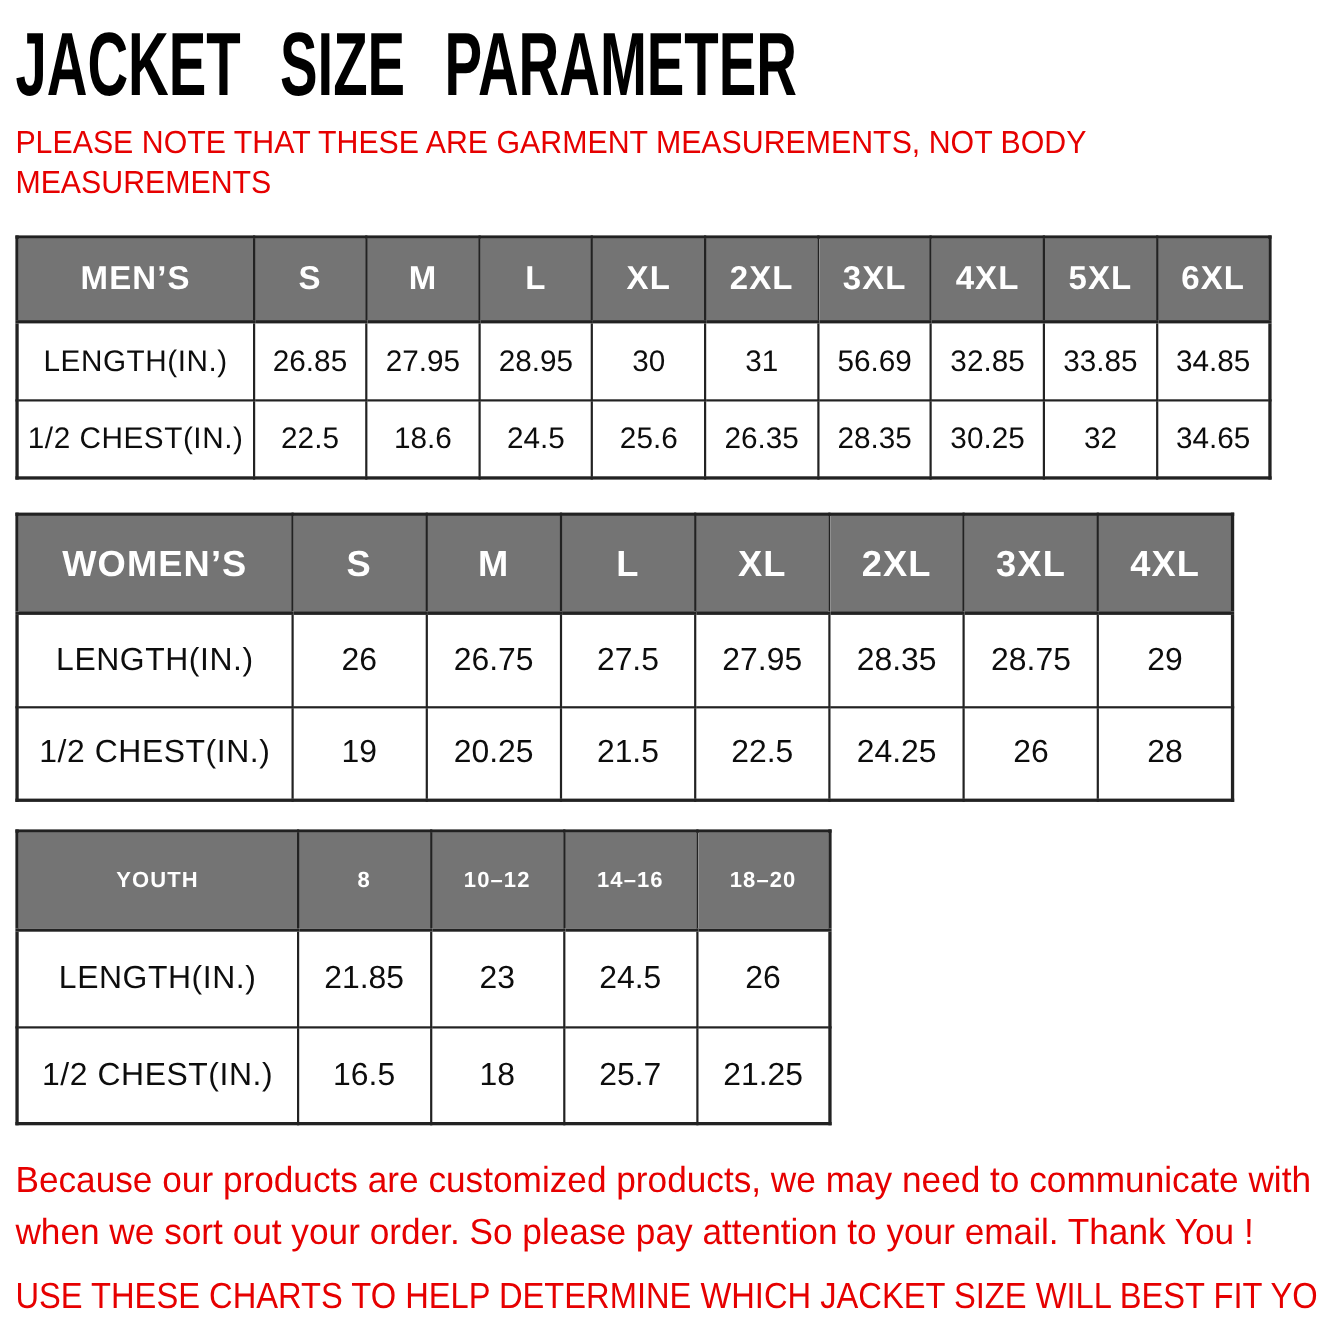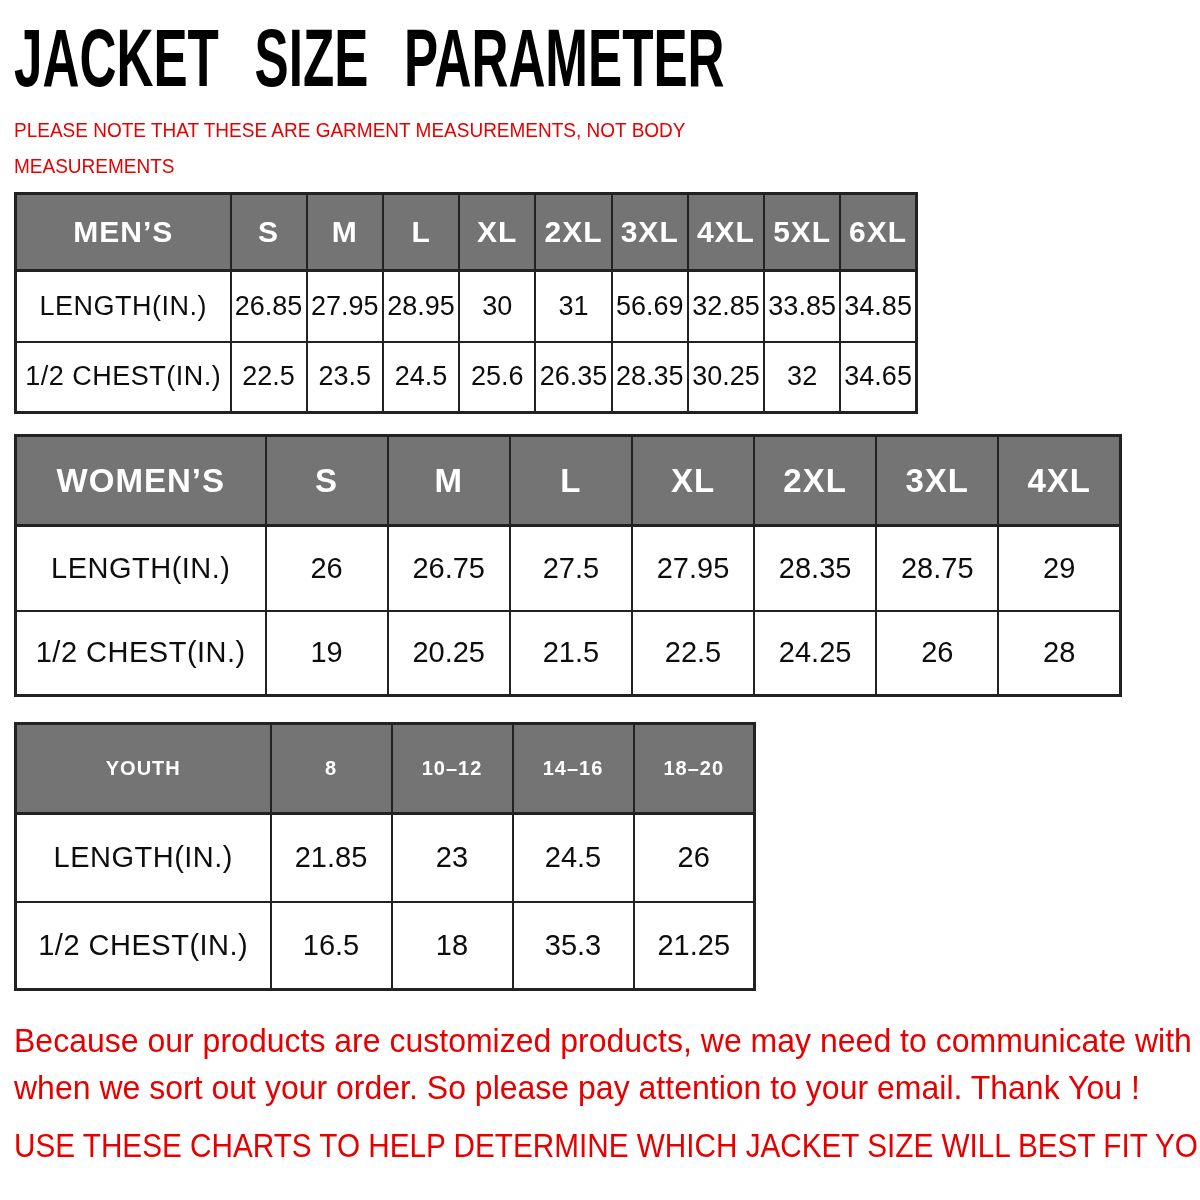--- a/index.html
+++ b/index.html
@@ -20,21 +20,21 @@
     font-weight: bold;
     color: #000;
     line-height: 0.8;
     white-space: nowrap;
     word-spacing: 0.42em;
     transform: scale(0.64, 1.02);
     transform-origin: left top;
   }
 
   
-  .note { margin-top: 22px; color: #e60000; font-size: 20px; }
+  .note { margin-top: 22px; color: #e60000; font-size: 29px; }
   .note-line {
     white-space: nowrap;
     line-height: 36px;
     transform: scaleX(0.95);
     transform-origin: left center;
   }
 
   
   table.sizes-table {
     border-collapse: collapse;
@@ -51,27 +51,27 @@
   table.sizes-table thead th {
     background: #747474;
     color: #ffffff;
     font-weight: bold;
     letter-spacing: 1px;
     border-bottom: 3px solid #222;
   }
   table.sizes-table tbody td { color: #0d0d0d; background: #ffffff; }
   td.row-label { font-weight: normal; letter-spacing: 0.5px; }
 
-  .mens-table { width: 904px; margin-top: 8px; }
+  .mens-table { width: 1142px; margin-top: 30px; }
   .mens-table thead tr { height: 77px; }
   .mens-table tbody tr { height: 71px; }
   .mens-table thead th { font-size: 30px; }
   .mens-table tbody td { font-size: 27px; }
 
-  .womens-table { width: 1108px; margin-top: 20px; }
+  .womens-table { width: 1108px; margin-top: 30px; }
   .womens-table thead tr { height: 90px; }
   .womens-table tbody tr { height: 85px; }
   .womens-table thead th { font-size: 33px; }
   .womens-table tbody td { font-size: 29px; }
 
   .youth-table { width: 742px; margin-top: 25px; }
   .youth-table thead tr { height: 90px; }
   .youth-table tbody tr { height: 88px; }
   .youth-table thead th { font-size: 20px; }
   .youth-table tbody td { font-size: 29px; }
@@ -141,21 +141,21 @@
         <td>30</td>
         <td>31</td>
         <td>56.69</td>
         <td>32.85</td>
         <td>33.85</td>
         <td>34.85</td>
       </tr>
       <tr>
         <td class="row-label">1/2 CHEST(IN.)</td>
         <td>22.5</td>
-        <td>23.5</td>
+        <td>18.6</td>
         <td>24.5</td>
         <td>25.6</td>
         <td>26.35</td>
         <td>28.35</td>
         <td>30.25</td>
         <td>32</td>
         <td>34.65</td>
       </tr>
     </tbody>
   </table>
@@ -229,21 +229,21 @@
         <td class="row-label">LENGTH(IN.)</td>
         <td>21.85</td>
         <td>23</td>
         <td>24.5</td>
         <td>26</td>
       </tr>
       <tr>
         <td class="row-label">1/2 CHEST(IN.)</td>
         <td>16.5</td>
         <td>18</td>
-        <td>35.3</td>
+        <td>25.7</td>
         <td>21.25</td>
       </tr>
     </tbody>
   </table>
 
   <div class="footer-note">
     <div class="footer-line">Because our products are customized products, we may need to communicate with you</div>
     <div class="footer-line">when we sort out your order. So please pay attention to your email. Thank You !</div>
   </div>
 

